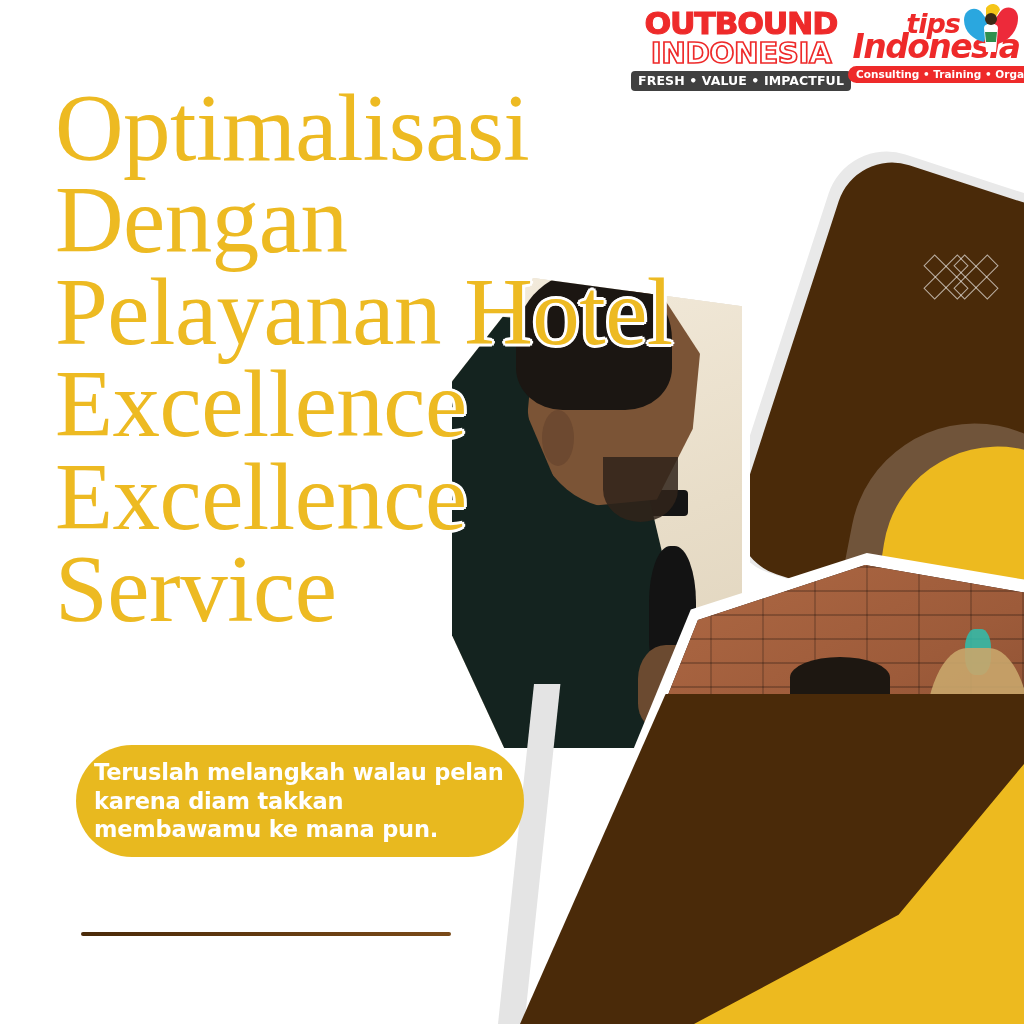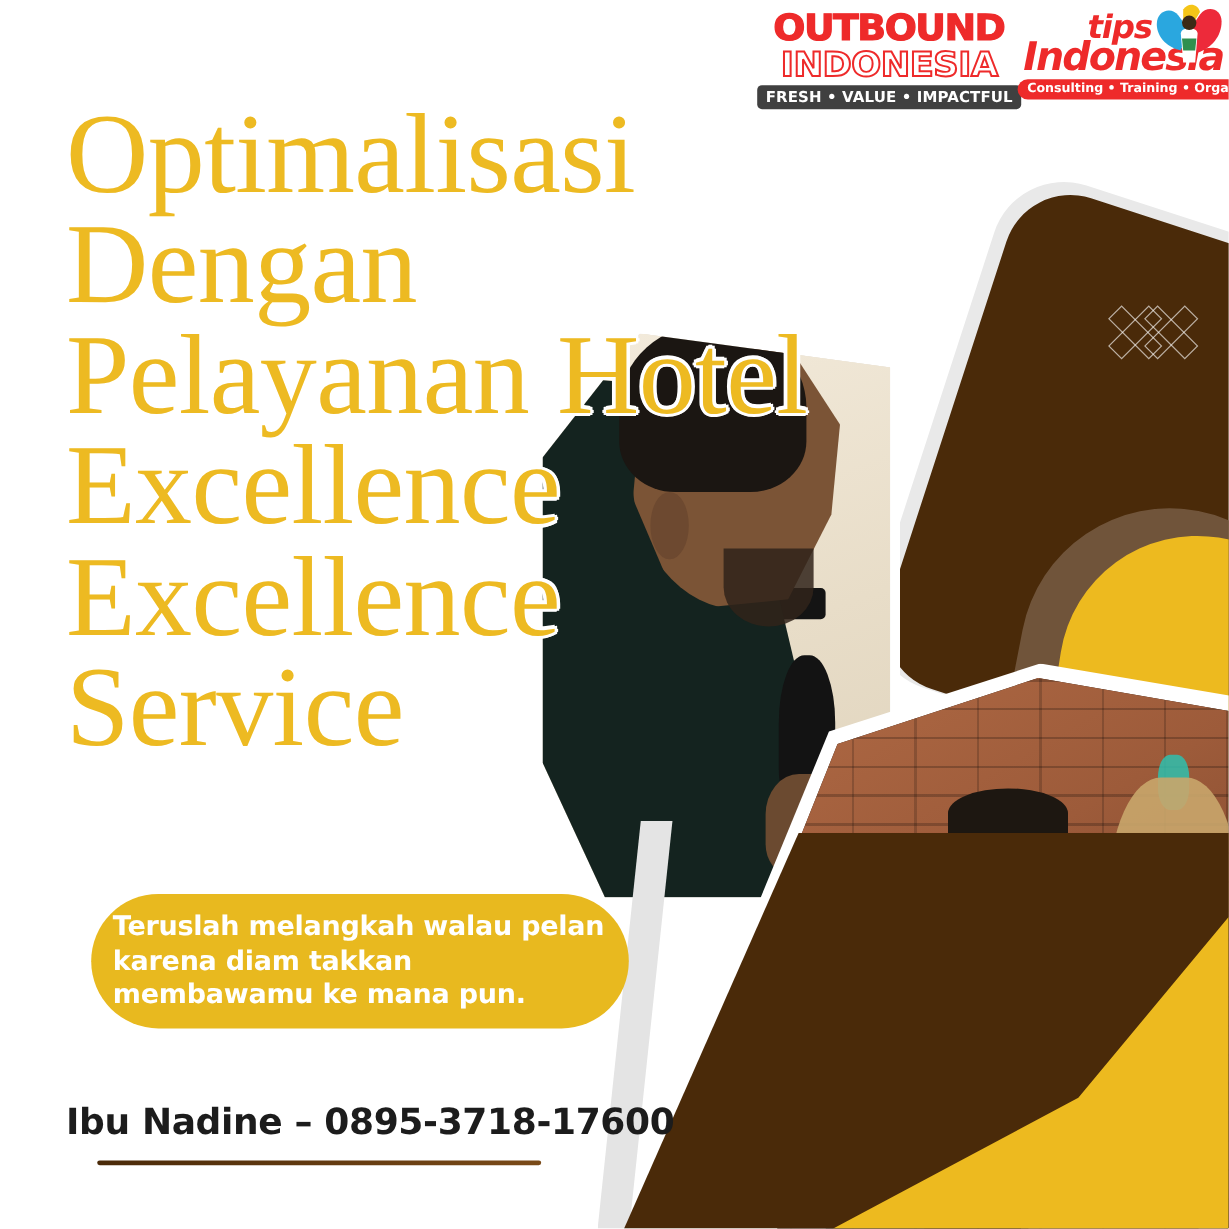--- a/index.html
+++ b/index.html
@@ -348,17 +348,16 @@
     <span class="ln">Excellence</span>
     <span class="ln">Excellence</span>
     <span class="ln">Service</span>
   </div>
 
   <div class="quote">
     <div class="quote-text">Teruslah melangkah walau pelan karena diam takkan membawamu ke mana pun.</div>
   </div>
 
   <div class="contact">
-    <div class="contact-text">Ibu Nadine – 0895-3718-17600</div>
     <div class="contact-rule"></div>
   </div>
 
 </div>
 
 </body></html>

